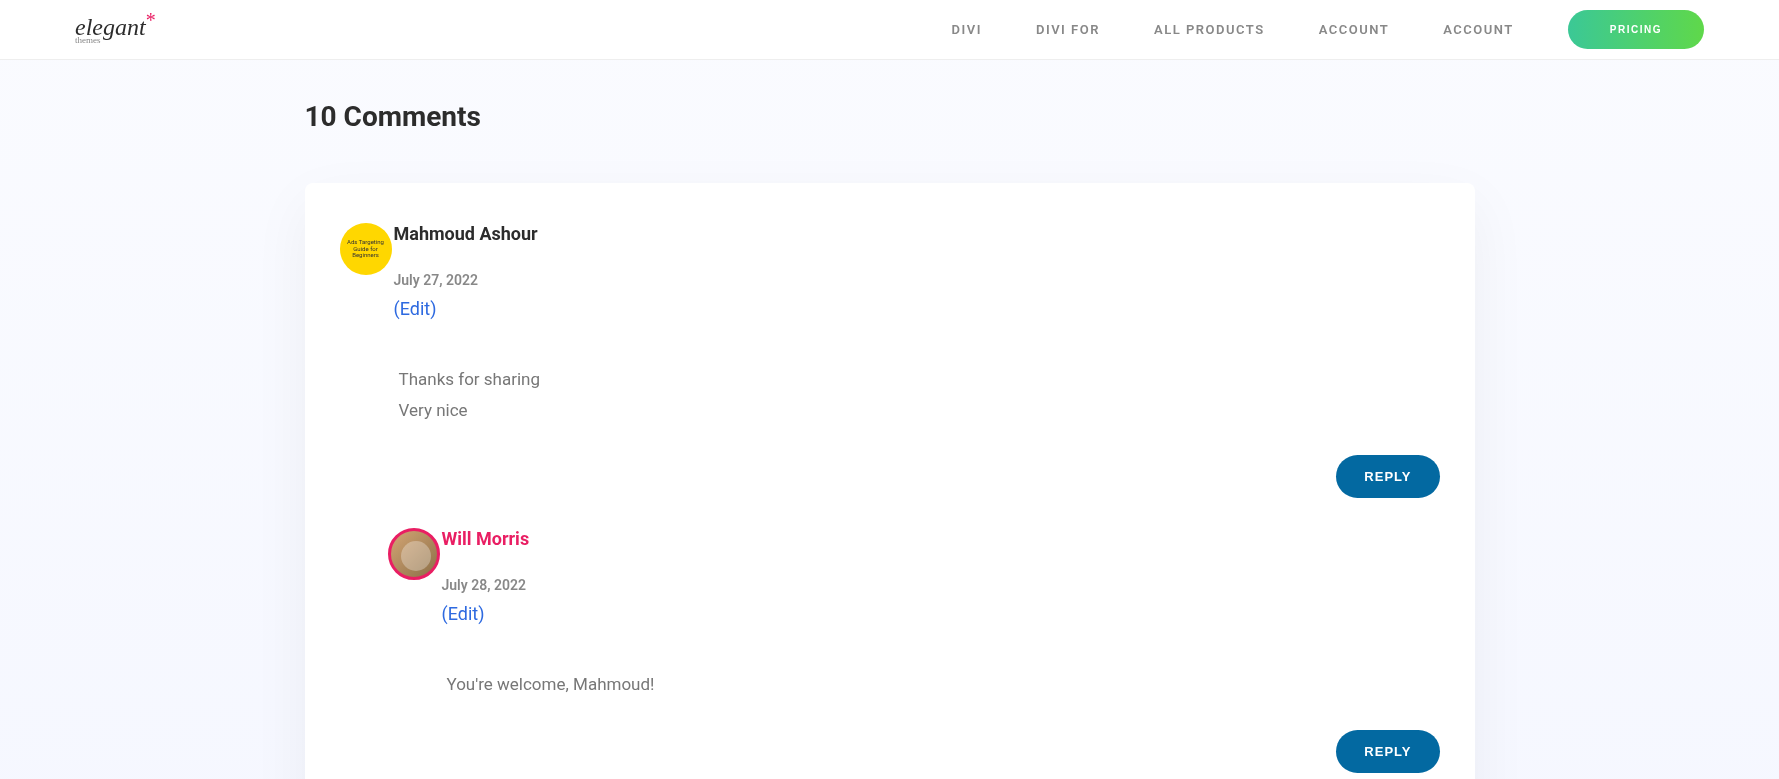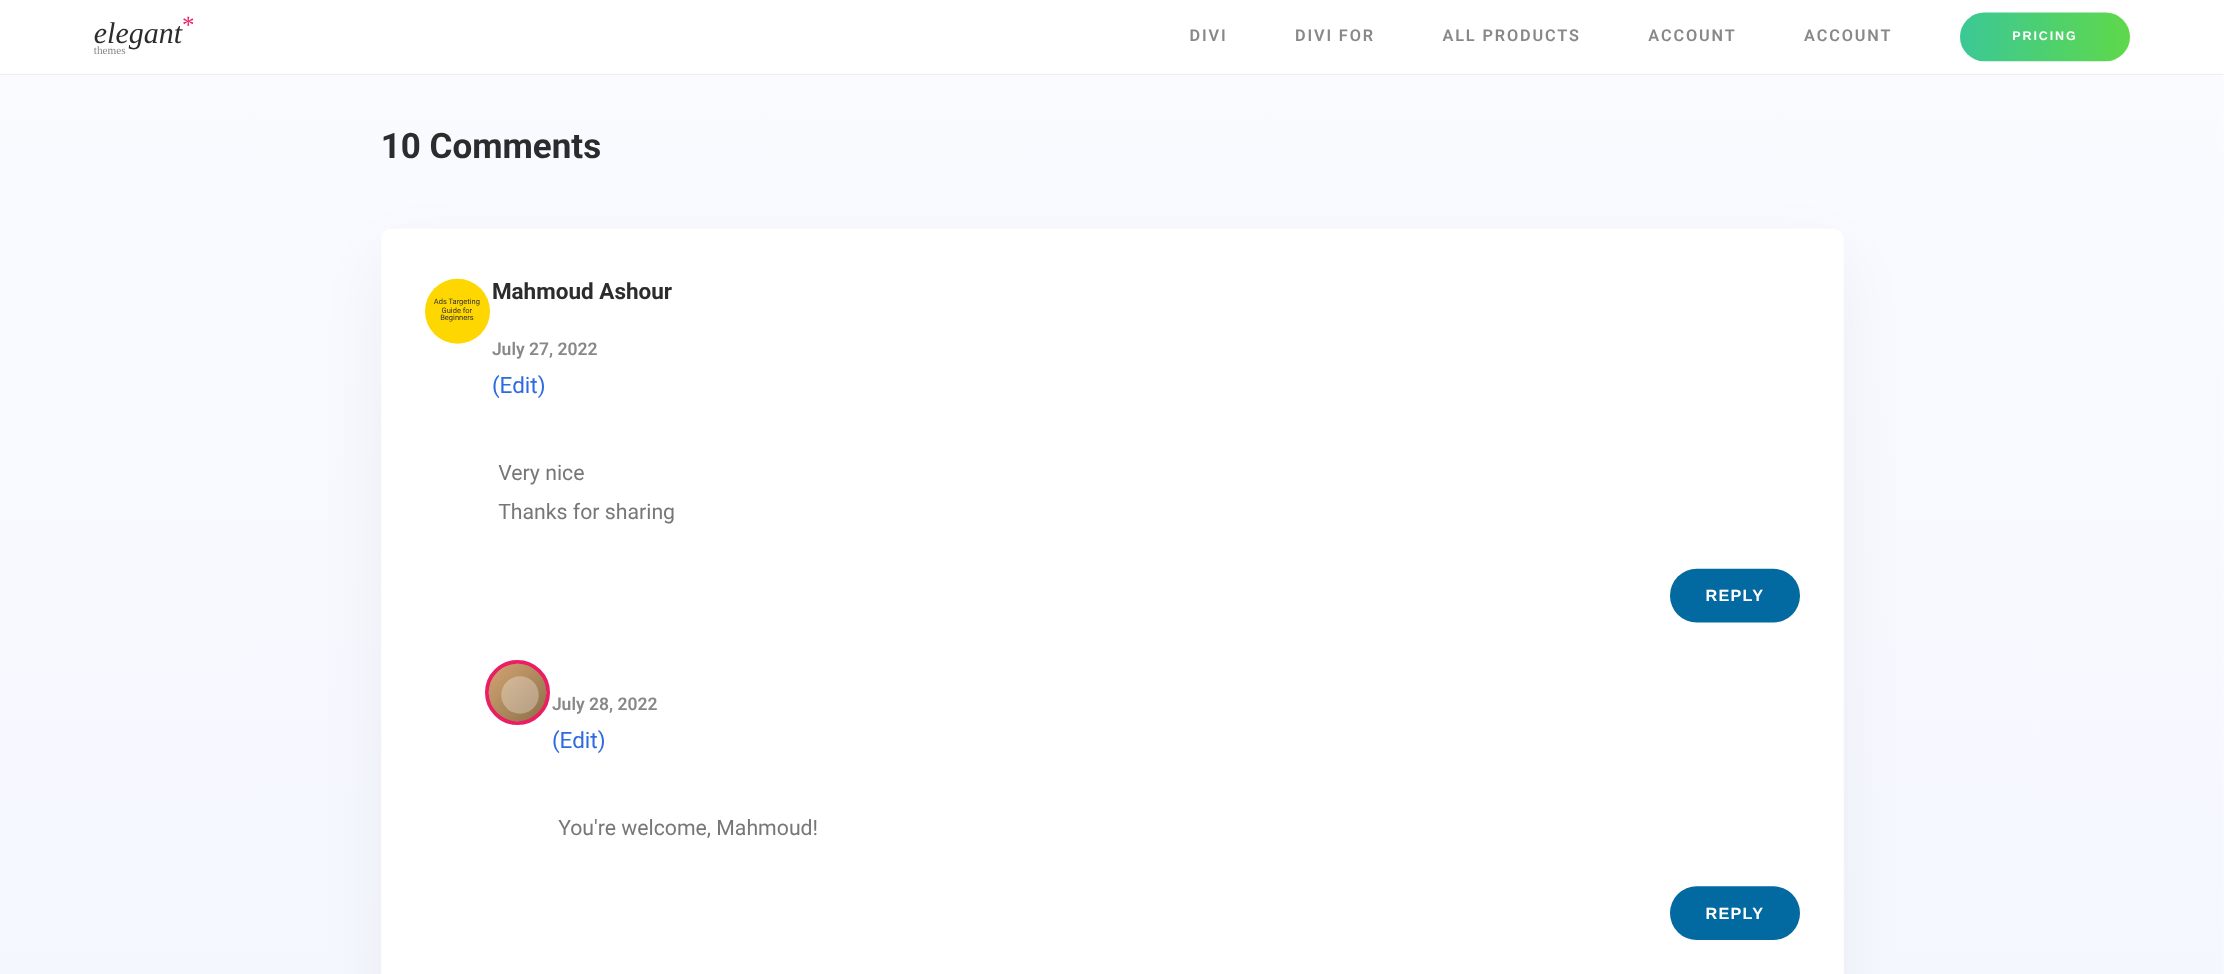--- a/index.html
+++ b/index.html
@@ -209,33 +209,34 @@
 
     <article class="comment">
       <div class="avatar avatar-yellow">
         <span>Ads Targeting Guide for Beginners</span>
       </div>
       <div class="comment-body">
         <div class="comment-author">Mahmoud Ashour</div>
         <div class="comment-date">July 27, 2022</div>
         <a class="comment-edit">(Edit)</a>
         <div class="comment-text">
+          <div>Thanks for sharing</div>
           <div>Very nice</div>
-          <div>Thanks for sharing</div>
         </div>
       </div>
     </article>
     <div class="reply-btn-wrap">
       <button class="reply-btn">REPLY</button>
     </div>
 
     <div class="comment-reply-wrap">
       <article class="comment">
         <div class="avatar avatar-author"></div>
         <div class="comment-body">
+          <div class="comment-author staff">Will Morris</div>
           <div class="comment-date">July 28, 2022</div>
           <a class="comment-edit">(Edit)</a>
           <div class="comment-text">
             <div>You're welcome, Mahmoud!</div>
           </div>
         </div>
       </article>
       <div class="reply-btn-wrap">
         <button class="reply-btn">REPLY</button>
       </div>

